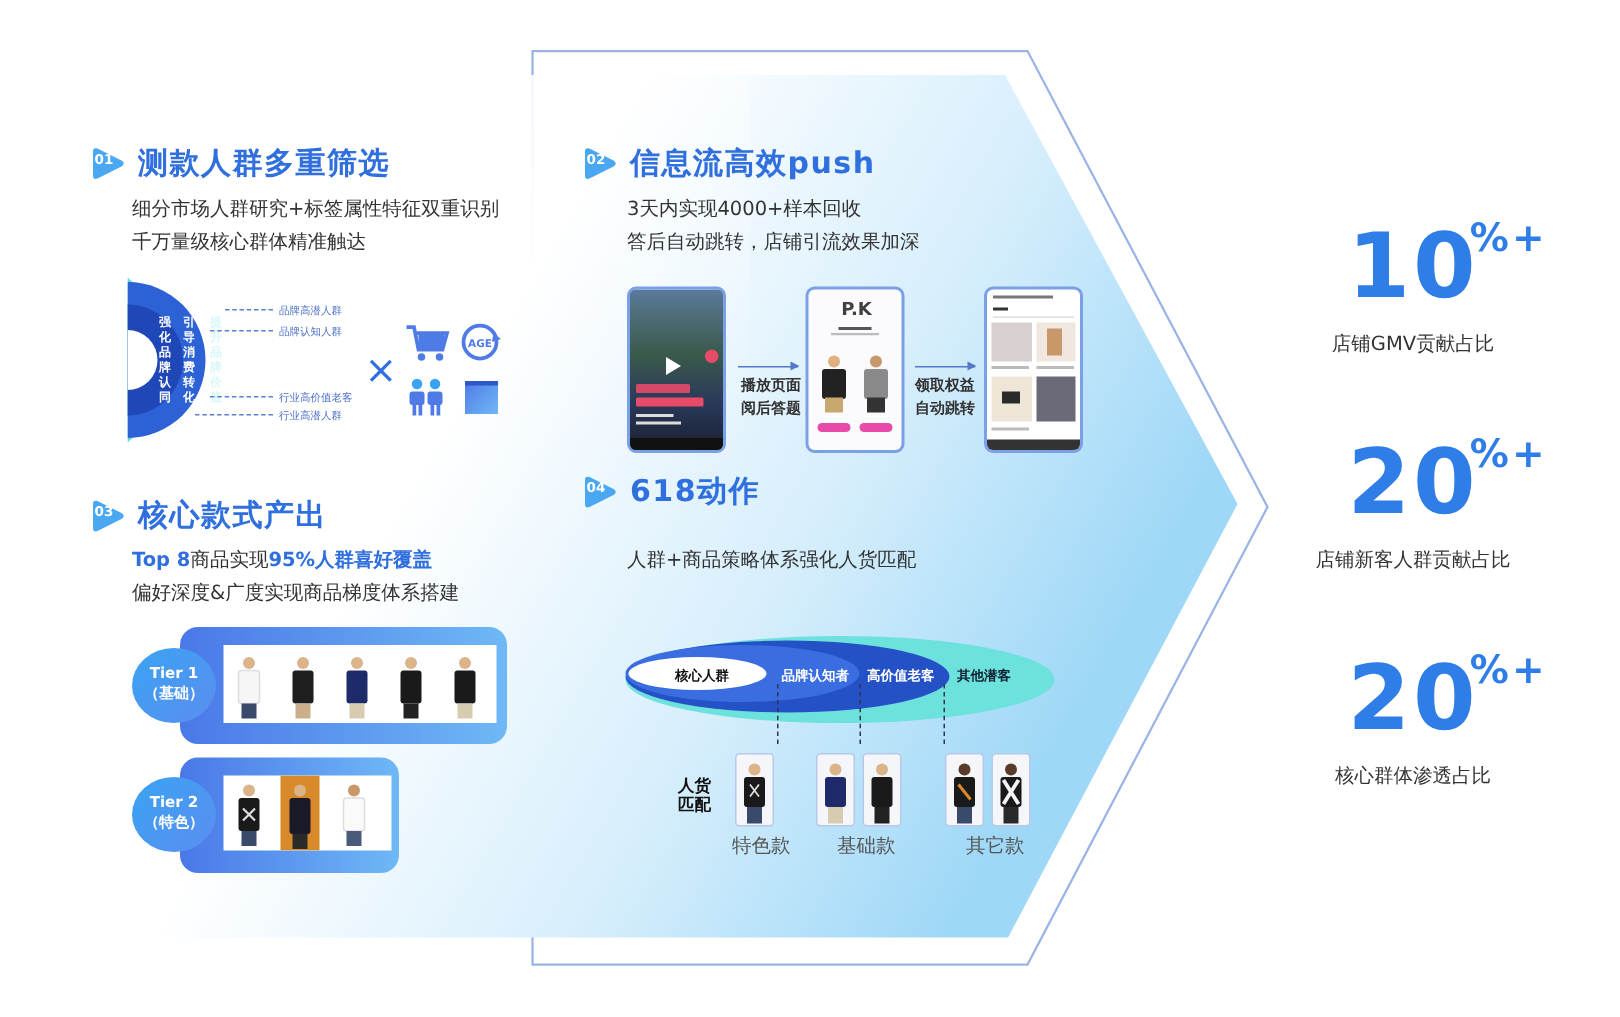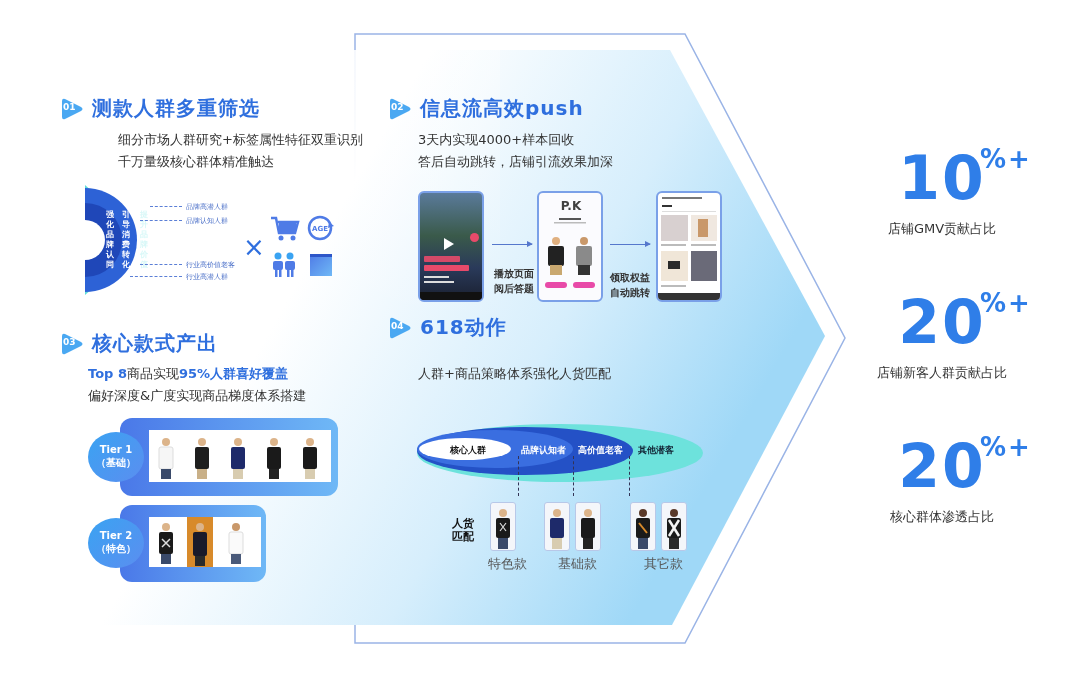--- a/index.html
+++ b/index.html
@@ -70,21 +70,21 @@
 
 <div class="section-head" style="left:60px; top:95px;">
   <div class="num-badge">
     <svg width="24" height="22" viewBox="0 0 24 22">
         <path d="M2,3 Q2,0 5,1 L21,9 Q24,11 21,13 L5,21 Q2,22 2,19 Z" fill="#4aa8f2"></path>
       </svg>
     <span>01</span>
   </div>
   <div class="section-title">测款人群多重筛选</div>
 </div>
-<div class="desc" style="left:88px; top:129px;margin-left:30px;">
+<div class="desc" style="left:88px; top:129px;">
   <div>细分市场人群研究+标签属性特征双重识别</div>
   <div>千万量级核心群体精准触达</div>
 </div>
 
 <svg class="arc-wrap" viewBox="0 0 110 110" width="110" height="110">
   <path d="M0,0 A70,70 0 0 1 0,110 Z" fill="#5fdcd8" transform="translate(0,0)"></path>
   <path d="M0,0 L0,110 A55,55 0 0 0 0,0" fill="none"></path>
   <path d="M0,3 A52,52 0 0 1 0,107 Z" fill="#2d62d6"></path>
   <path d="M0,18 A37,37 0 0 1 0,92 Z" fill="#1f47b8"></path>
   <path d="M0,35 A20,20 0 0 1 0,75 Z" fill="#ffffff"></path>
@@ -155,42 +155,42 @@
     <path d="M24,45 L34,51 L24,57 Z" fill="#fff"></path>
     <rect x="50" y="40" width="9" height="9" rx="4.5" fill="#e84a6a"></rect>
     <rect x="4" y="63" width="36" height="6" rx="1" fill="#e84a6a" opacity="0.9"></rect>
     <rect x="4" y="72" width="45" height="6" rx="1" fill="#e84a6a"></rect>
     <rect x="4" y="83" width="25" height="2" fill="#ddd"></rect>
     <rect x="4" y="88" width="30" height="2" fill="#ddd"></rect>
     <rect x="0" y="99" width="62" height="8" fill="#111"></rect>
   </svg>
 </div>
 <div class="arrow-line" style="left:492px; top:244px; width:40px;"></div>
-<div class="flow-label" style="left:492px; top:266px; width:44px;">
+<div class="flow-label" style="left:492px; top:250px; width:44px;">
   <div>播放页面</div>
     <div>阅后答题</div>
 </div>
 
 <div class="phone" style="left:537px; top:191px; width:66px; height:111px; background:#fbfbfe;">
   <div style="position:absolute; left:0; width:64px; top:6px; text-align:center; font-size:12px; font-weight:bold; color:#404040;">P.K</div>
   <svg width="62" height="107" viewBox="0 0 62 107" style="position:absolute; left:0; top:0;">
     <rect x="20" y="25" width="22" height="2" fill="#555"></rect>
     <rect x="15" y="29" width="32" height="1.5" fill="#bbb"></rect>
     <circle cx="17" cy="48" r="4" fill="#e0b080"></circle>
     <rect x="9" y="53" width="16" height="20" rx="2" fill="#222"></rect>
     <rect x="11" y="72" width="12" height="10" fill="#c9a870"></rect>
     <circle cx="45" cy="48" r="4" fill="#c9986a"></circle>
     <rect x="37" y="53" width="16" height="20" rx="2" fill="#8a8a8a"></rect>
     <rect x="39" y="72" width="12" height="10" fill="#333"></rect>
     <rect x="6" y="89" width="22" height="6" rx="3" fill="#e84aa8"></rect>
     <rect x="34" y="89" width="22" height="6" rx="3" fill="#e84aa8"></rect>
   </svg>
 </div>
 <div class="arrow-line" style="left:610px; top:244px; width:40px;"></div>
-<div class="flow-label" style="left:608px; top:250px; width:44px;margin-top:20px;">
+<div class="flow-label" style="left:608px; top:250px; width:44px;">
   <div>领取权益</div>
     <div>自动跳转</div>
 </div>
 
 <div class="phone" style="left:656px; top:191px; width:66px; height:111px; background:#fff;">
   <svg width="62" height="107" viewBox="0 0 62 107">
     <rect x="4" y="4" width="40" height="2" fill="#777"></rect>
     <rect x="4" y="12" width="10" height="2" fill="#333"></rect>
     <rect x="4" y="18" width="54" height="1" fill="#ddd"></rect>
     <rect x="3" y="22" width="27" height="26" fill="#d8d0d0"></rect>

